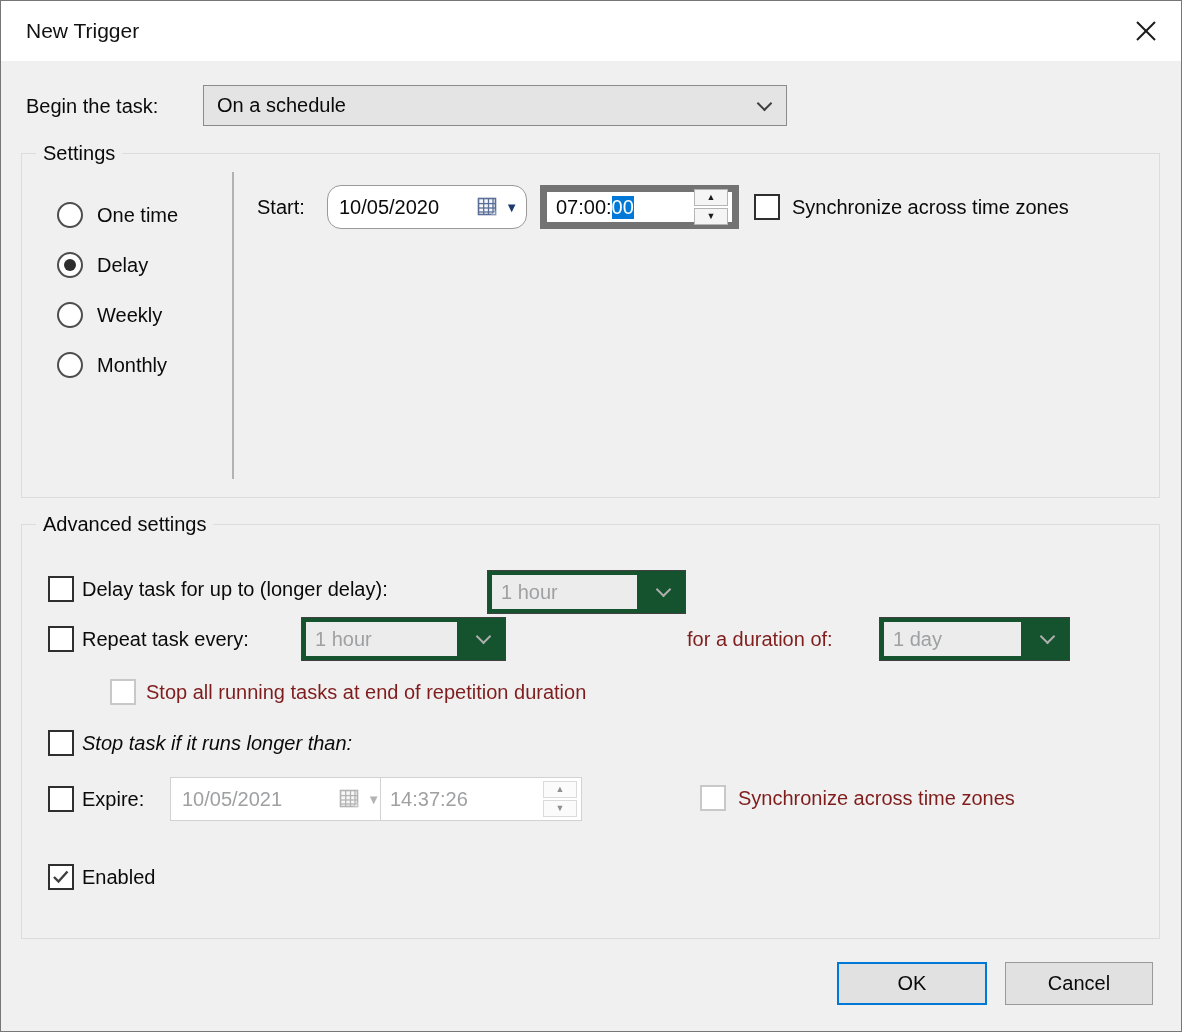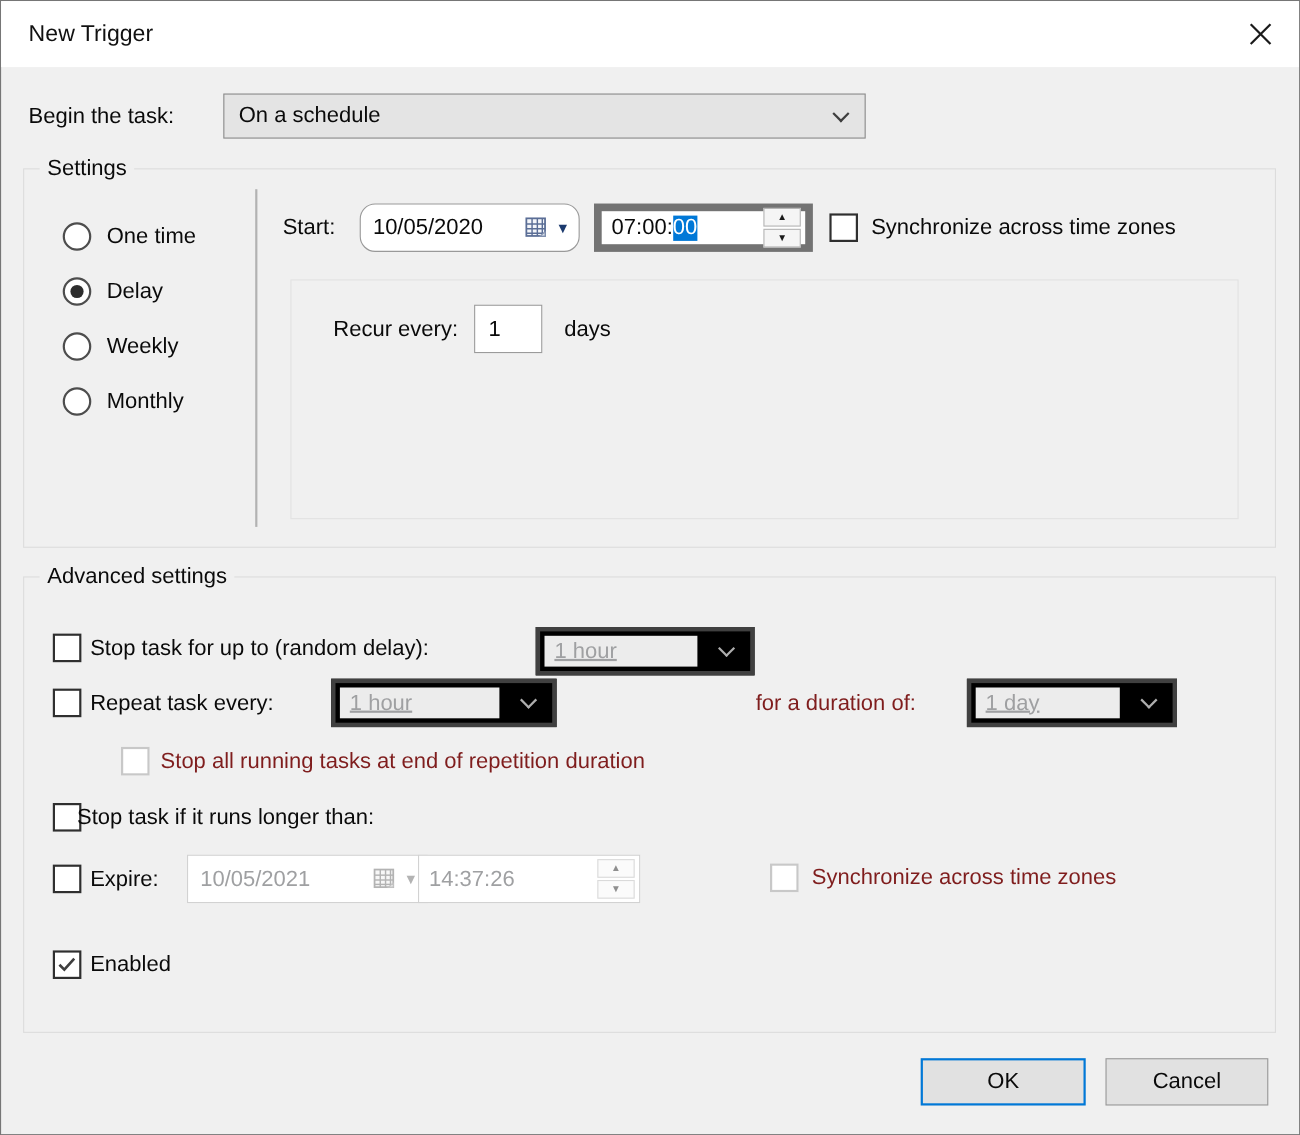--- a/index.html
+++ b/index.html
@@ -16,21 +16,21 @@
                display:flex; align-items:center; justify-content:center; cursor:pointer; }
 
   .lbl { position:absolute; font-size:20px; line-height:26px; color:#0a0a0a; white-space:nowrap; }
   .lbl.gray { color:#7f1d1d; }
 
   
   .combo { position:absolute; background:#e4e4e4; border:1px solid #8b8b8b;
            display:flex; align-items:center; font-size:20px; padding-left:13px; cursor:pointer; }
   .combo .chev { position:absolute; right:16px; top:50%; margin-top:-8px; width:11px; height:11px;
                  border-right:2px solid #3e3e3e; border-bottom:2px solid #3e3e3e; transform:rotate(45deg); }
-  .combo.disabled { background:#000000; border:4px solid #404040; color:#9fa0a2; cursor:default;text-decoration:underline; }
+  .combo.disabled { background:#14532d; border:1px solid #404040; color:#9fa0a2; cursor:default; }
   .combo.disabled .inner { position:absolute; left:4px; top:4px; bottom:4px; right:48px; background:#ececec; }
   .combo.disabled .val { position:relative; z-index:1; }
   .combo.disabled .chev { border-color:#aeaeae; }
 
   
   .groupbox { position:absolute; border:1px solid #dcdcdc; }
   .legend { position:absolute; top:-14px; left:14px; background:#f0f0f0; padding:0 7px;
             font-size:20px; line-height:26px; color:#0a0a0a; }
 
   
@@ -141,34 +141,27 @@
         <span class="sel">00</span>
       <span class="spinner">
         <span class="spinbtn">▲</span>
         <span class="spinbtn">▼</span>
       </span>
     </div>
 
     <div class="checkbox" style="left:732px; top:40px;"></div>
     <div class="lbl" style="left:770px; top:40px;">Synchronize across time zones</div>
 
-    <div class="panel" style="left:242px; top:100px; width:862px; height:218px;">
-      <div class="lbl" style="left:38px; top:31px;">Recur every:</div>
-      <div class="textinput" style="left:166px; top:22px; width:62px; height:44px;">
-        <span>1</span>
-      </div>
-      <div class="lbl" style="left:248px; top:31px;">days</div>
-    </div>
   </div>
 
   <div class="groupbox" style="left:20px; top:523px; width:1139px; height:415px;">
     <div class="legend">Advanced settings</div>
 
     <div class="checkbox" style="left:26px; top:51px;"></div>
-    <div class="lbl" style="left:60px; top:51px;">Stop task for up to (random delay):</div>
+    <div class="lbl" style="left:60px; top:51px;">Delay task for up to (longer delay):</div>
     <div class="combo disabled" style="left:465px; top:45px; width:199px; height:44px;">
       <span class="inner"></span>
       <span class="val">1 hour</span>
       <span class="chev"></span>
     </div>
 
     <div class="checkbox" style="left:26px; top:101px;"></div>
     <div class="lbl" style="left:60px; top:101px;">Repeat task every:</div>
     <div class="combo disabled" style="left:279px; top:92px; width:205px; height:44px;">
       <span class="inner"></span>
@@ -179,21 +172,21 @@
     <div class="combo disabled" style="left:857px; top:92px; width:191px; height:44px;">
       <span class="inner"></span>
       <span class="val">1 day</span>
       <span class="chev"></span>
     </div>
 
     <div class="checkbox disabled" style="left:88px; top:154px;"></div>
     <div class="lbl gray" style="left:124px; top:154px;">Stop all running tasks at end of repetition duration</div>
 
     <div class="checkbox" style="left:26px; top:205px;"></div>
-    <div class="lbl" style="left:48px; top:205px;">Stop task if it runs longer than:</div>
+    <div class="lbl" style="left:60px; top:205px;font-style:italic;">Stop task if it runs longer than:</div>
 
     <div class="checkbox" style="left:26px; top:261px;"></div>
     <div class="lbl" style="left:60px; top:261px;">Expire:</div>
     <div class="datepicker disabled" style="left:148px; top:252px; width:219px; height:44px;">
       <span>10/05/2021</span>
       <span class="icons">
         <svg width="22" height="21" viewBox="0 0 22 21">
           <rect x="1.5" y="1.5" width="17" height="16" fill="#f7f7f7" stroke="#b3b3b3" stroke-width="1.6"></rect>
           <line x1="1.5" y1="6.6" x2="18.5" y2="6.6" stroke="#b3b3b3" stroke-width="1.3"></line>
           <line x1="1.5" y1="11" x2="18.5" y2="11" stroke="#b3b3b3" stroke-width="1.3"></line>

